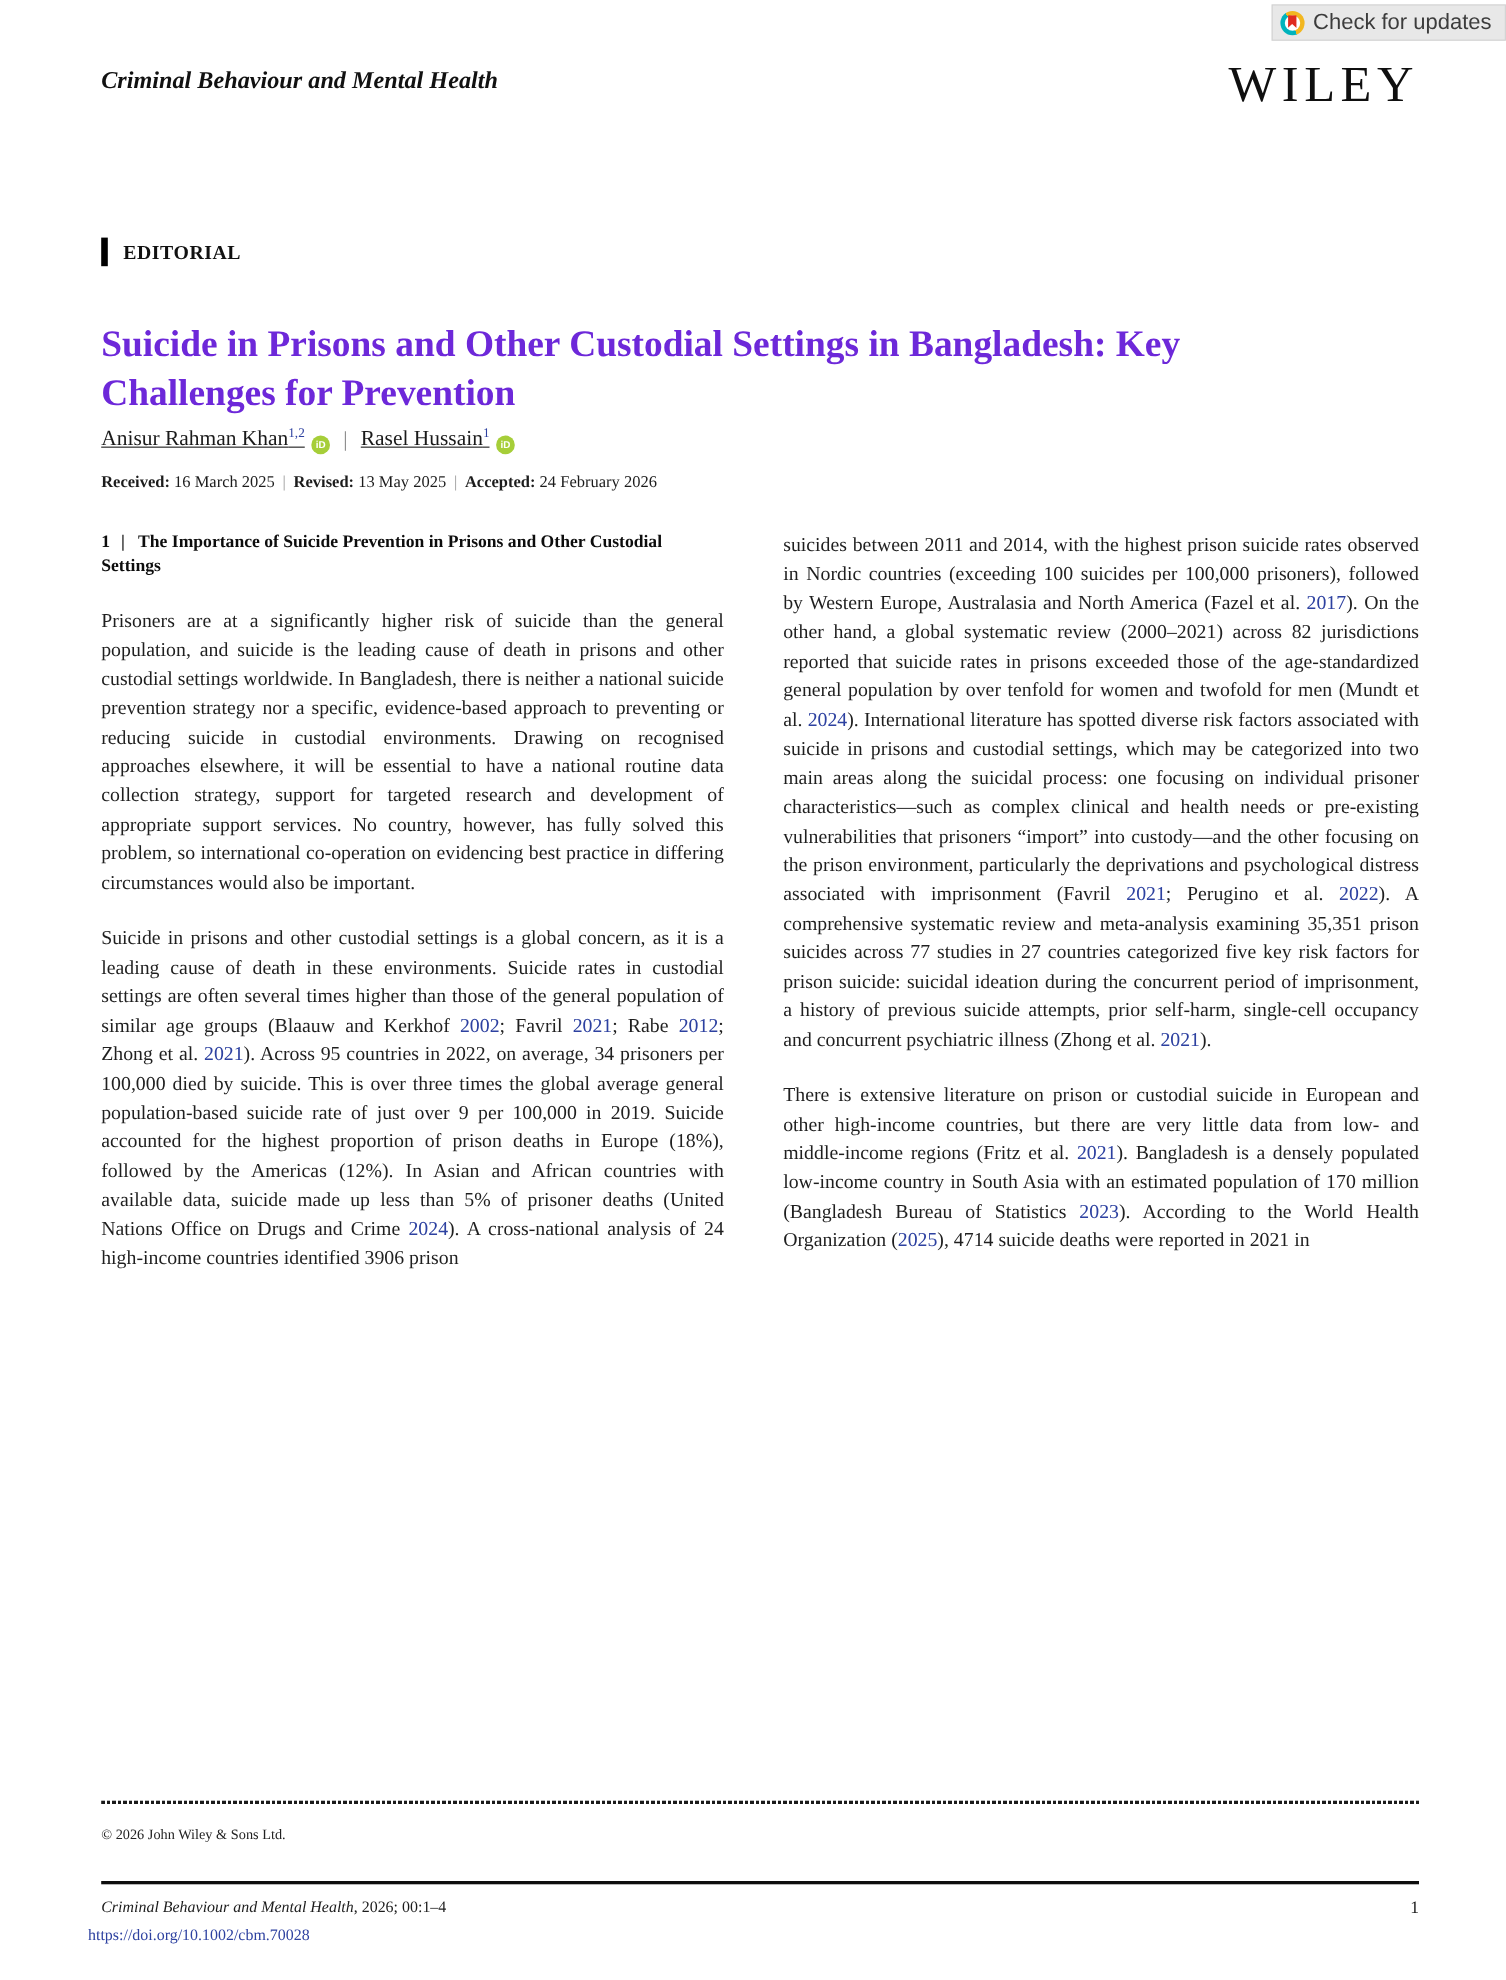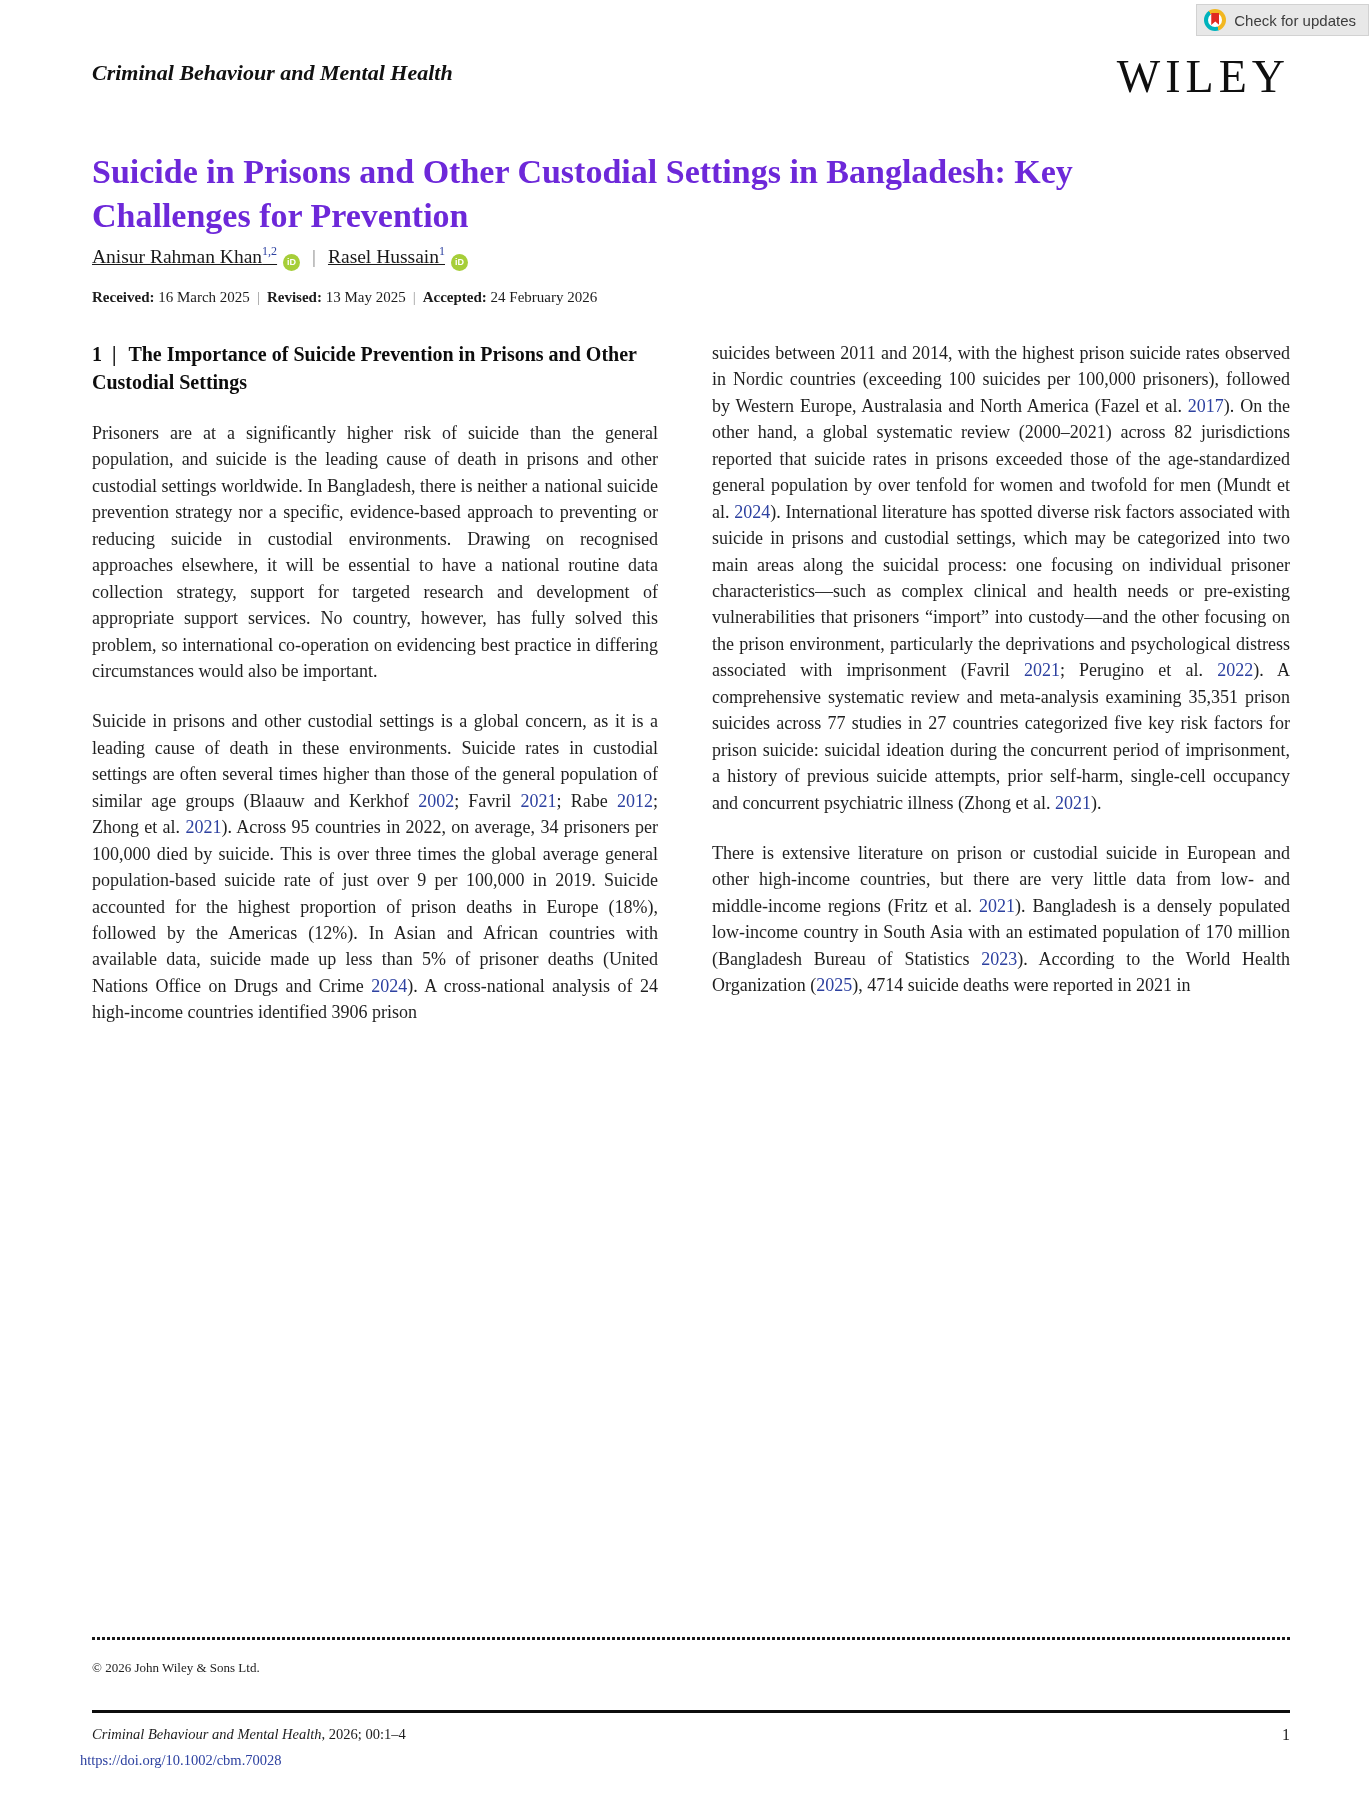--- a/index.html
+++ b/index.html
@@ -3,21 +3,21 @@
 <meta charset="utf-8">
 <style>
   * { margin:0; padding:0; box-sizing:border-box; }
   html,body { background:#ffffff; }
   body { width:1369px; height:1800px; position:relative; font-family:"Liberation Serif", serif; color:#1c1c1c; overflow:hidden; }
   .page { position:relative; width:1369px; height:1800px; padding:0 79px 0 92px; }
 
   
   .update-badge { position:absolute; top:4px; right:0; display:flex; align-items:center; gap:8px;
     background:#e8e8e8; border:1px solid #d2d2d2; padding:4px 12px 4px 7px;
-    font-family:"Liberation Sans", sans-serif; font-size:15px; color:#3c3c3c; cursor:pointer; }
+    font-family:"Liberation Sans", sans-serif; font-size:20px; color:#3c3c3c; cursor:pointer; }
   .cm-logo { position:relative; width:22px; height:22px; border-radius:50%;
     background:conic-gradient(from 160deg, #00b3bc 0 165deg, #f2b720 165deg 360deg); }
   .cm-logo::before { content:""; position:absolute; left:4px; top:4px; width:14px; height:14px; border-radius:50%; background:#ffffff; }
   .cm-mark { position:absolute; left:7px; top:4px; width:8px; height:12px; background:#e02b20;
     clip-path:polygon(0 0,100% 0,100% 100%,50% 70%,0 100%); }
 
   
   .header { display:flex; justify-content:space-between; align-items:flex-start; padding-top:60px; }
   .journal-name { font-size:22px; font-weight:bold; font-style:italic; color:#111; }
   .wiley-logo { font-size:46px; letter-spacing:5px; color:#0f0f0f; line-height:1; margin-top:-6px; font-weight:400; }
@@ -42,21 +42,21 @@
   .b { font-weight:bold; }
   .cite { color:#2d41a0; }
   .sep { color:#9a9a9a; padding:0 7px; }
   .sup { vertical-align:super; font-size:0.68em; }
   .i { font-style:italic; }
 
   
   .columns { display:flex; gap:54px; margin-top:34px; }
   .col-left { width:566px; flex:none; }
   .col-right { width:578px; flex:none; }
-  h2.sec { font-size:20px; font-weight:bold; color:#0d0d0d; line-height:1.4;font-family:Liberation Serif, serif; }
+  h2.sec { font-size:16px; font-weight:bold; color:#0d0d0d; line-height:1.4;font-family:Liberation Serif, serif; }
   h2.sec .hsep { padding:0 12px 0 10px; }
   p.body { margin-top:24px; font-size:18px; line-height:1.47; text-align:justify; color:#1f1f1f; }
   p.body.cont { margin-top:0; }
   .mt-sec { margin-top:46px; }
 
   
   .dashed-divider { position:absolute; left:92px; right:79px; top:1637px; height:3px;
     background:repeating-linear-gradient(90deg,#1a1a1a 0 3px,transparent 3px 5px); }
   .copyright { position:absolute; left:92px; top:1660px; font-size:13px; color:#222; }
   .footer-rule { position:absolute; left:92px; right:79px; top:1710px; border-top:3px solid #0d0d0d; }
@@ -74,20 +74,21 @@
         <span class="cm-mark"></span>
       </span>
     <span>Check for updates</span>
   </div>
 
   <div class="header">
     <div class="journal-name">Criminal Behaviour and Mental Health</div>
     <div class="wiley-logo">WILEY</div>
   </div>
 
+  <div class="category">EDITORIAL</div>
 
   <h1 class="title">Suicide in Prisons and Other Custodial Settings in Bangladesh: Key Challenges for Prevention</h1>
 
   <div class="authors">
     <span>Anisur Rahman Khan</span><span class="asup">1,2</span><span class="orcid">iD</span><span class="auth-sep">|</span><span>Rasel Hussain</span><span class="asup">1</span><span class="orcid">iD</span>
   </div>
 
 
 
   <div class="dates"><span class="b">Received: </span><span>16 March 2025</span><span class="sep">|</span><span class="b">Revised: </span><span>13 May 2025</span><span class="sep">|</span><span class="b">Accepted: </span><span>24 February 2026</span></div>

